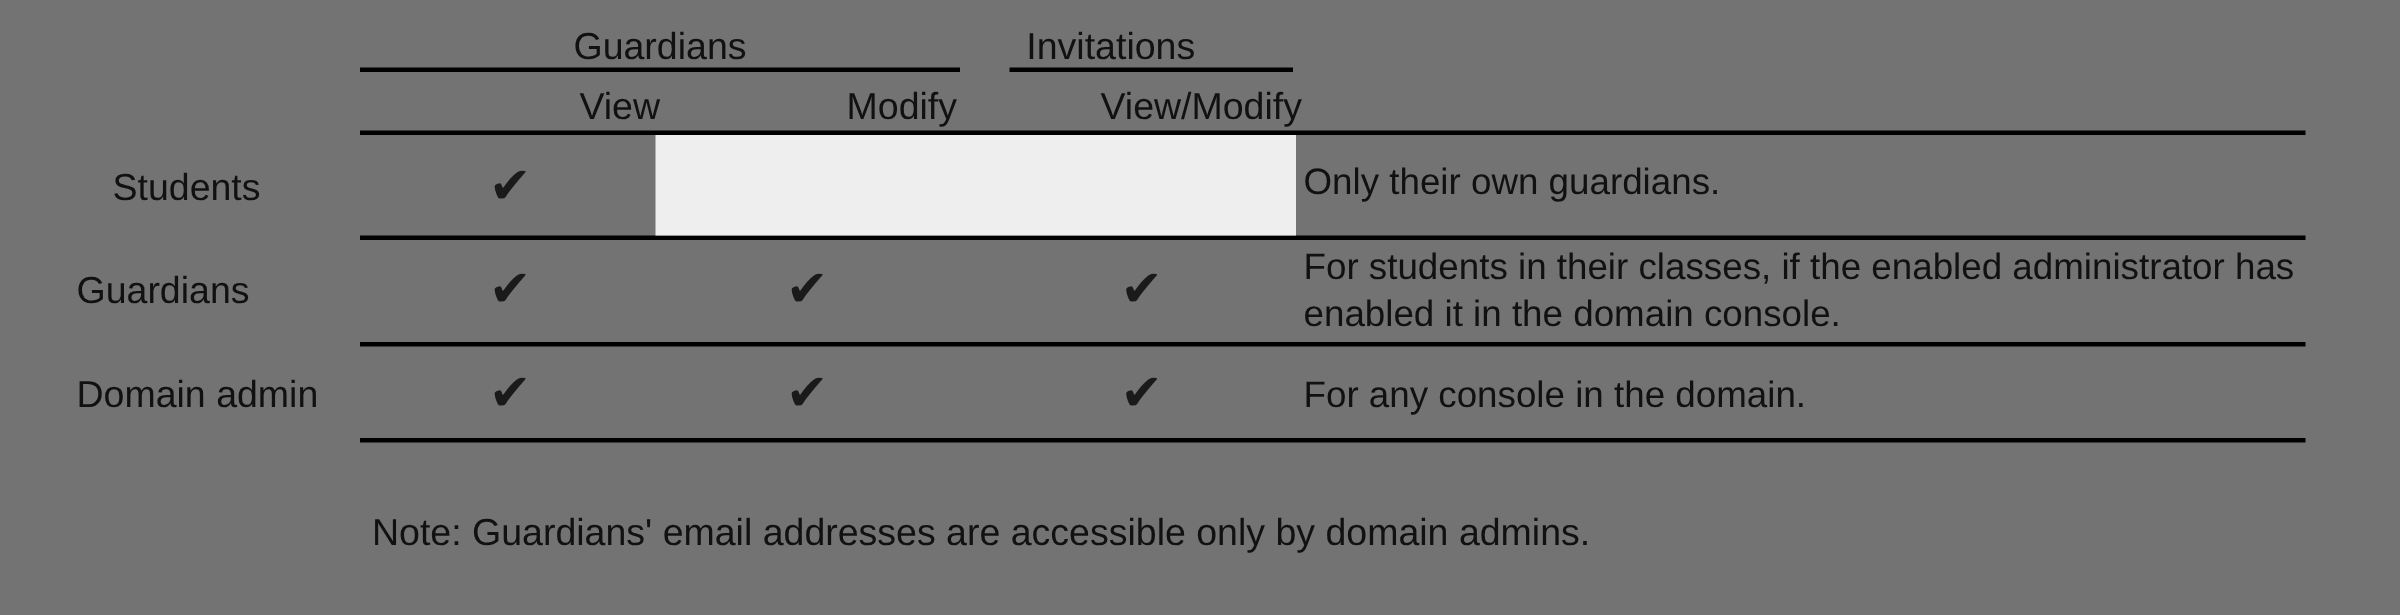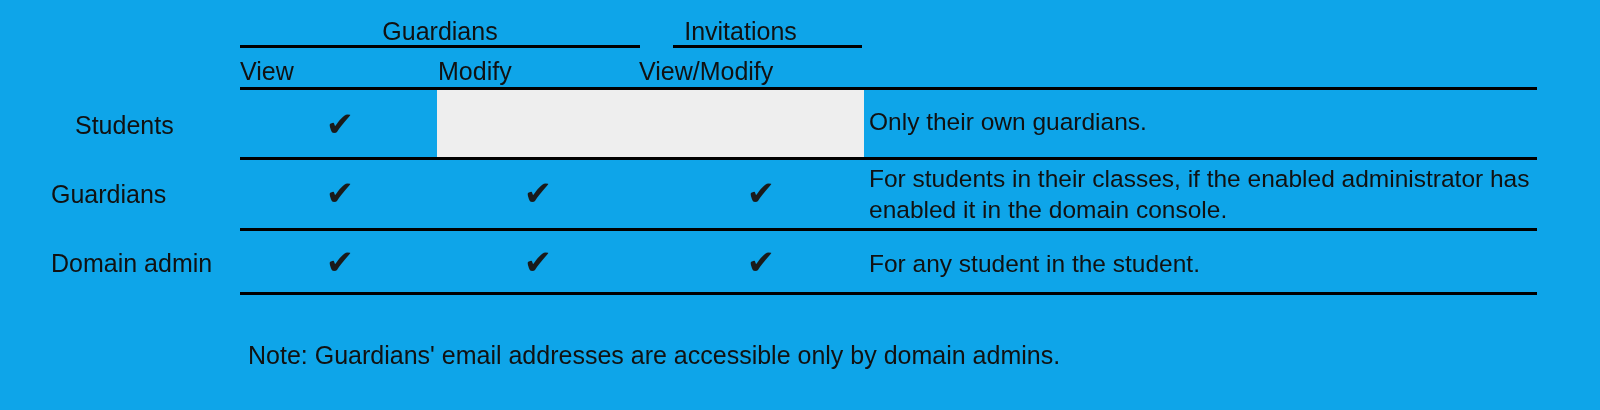--- a/index.html
+++ b/index.html
@@ -12,21 +12,21 @@
     height: 410px;
     font-family: "Liberation Sans", sans-serif;
     color: #111111;
     overflow: hidden;
   }
 
   #page {
     position: relative;
     width: 1600px;
     height: 410px;
-    background: #0ea5e9;
+    background: #737373;
   }
 
   
   .group-label {
     position: absolute;
     font-size: 25px;
     line-height: 30px;
     text-align: center;
     color: #111111;
     white-space: nowrap;
@@ -35,21 +35,21 @@
     position: absolute;
     height: 3px;
     background: #000000;
   }
 
   
   .sub-label {
     position: absolute;
     font-size: 25px;
     line-height: 30px;
-    text-align: left;
+    text-align: right;
     color: #111111;
     white-space: nowrap;
   }
 
   
   .table-rule {
     position: absolute;
     left: 240px;
     width: 1297px;
     height: 3px;
@@ -112,21 +112,21 @@
 <div id="page">
 
   <div class="group-label" style="left:240px; top:16px; width:400px;">Guardians</div>
   <div class="group-rule" style="left:240px; top:45px; width:400px;"></div>
 
   <div class="group-label" style="left:646px; top:16px; width:189px;">Invitations</div>
   <div class="group-rule" style="left:673px; top:45px; width:189px;"></div>
 
   <div class="sub-label" style="left:240px; top:56px; width:200px;">View</div>
   <div class="sub-label" style="left:438px; top:56px; width:200px;">Modify</div>
-  <div class="sub-label" style="left:639px; top:56px; width:200px;">View/Modify</div>
+  <div class="sub-label" style="left:668px; top:56px; width:200px;">View/Modify</div>
 
   <div class="table-rule" style="top:87px;"></div>
   <div class="table-rule" style="top:157px;"></div>
   <div class="table-rule" style="top:228px;"></div>
   <div class="table-rule" style="top:292px;"></div>
 
   <div class="shaded-cell" style="left:437px; top:90px; width:427px; height:67px;"></div>
 
   <div class="row-label" style="top:110px;margin-left:24px;">Students</div>
   <div class="check" style="left:310px; top:107px;">✔</div>
@@ -137,17 +137,17 @@
   <div class="row-label" style="top:179px;">Guardians</div>
   <div class="check" style="left:310px; top:176px;">✔</div>
   <div class="check" style="left:508px; top:176px;">✔</div>
   <div class="check" style="left:731px; top:176px;">✔</div>
   <div class="note-cell" style="top:163px;">For students in their classes, if the enabled administrator has enabled it in the domain console.</div>
 
   <div class="row-label" style="top:248px;">Domain admin</div>
   <div class="check" style="left:310px; top:245px;">✔</div>
   <div class="check" style="left:508px; top:245px;">✔</div>
   <div class="check" style="left:731px; top:245px;">✔</div>
-  <div class="note-cell" style="top:248px;">For any student in the student.</div>
+  <div class="note-cell" style="top:248px;">For any console in the domain.</div>
 
   <div class="footnote">Note: Guardians' email addresses are accessible only by domain admins.</div>
 
 </div>
 
 </body></html>

